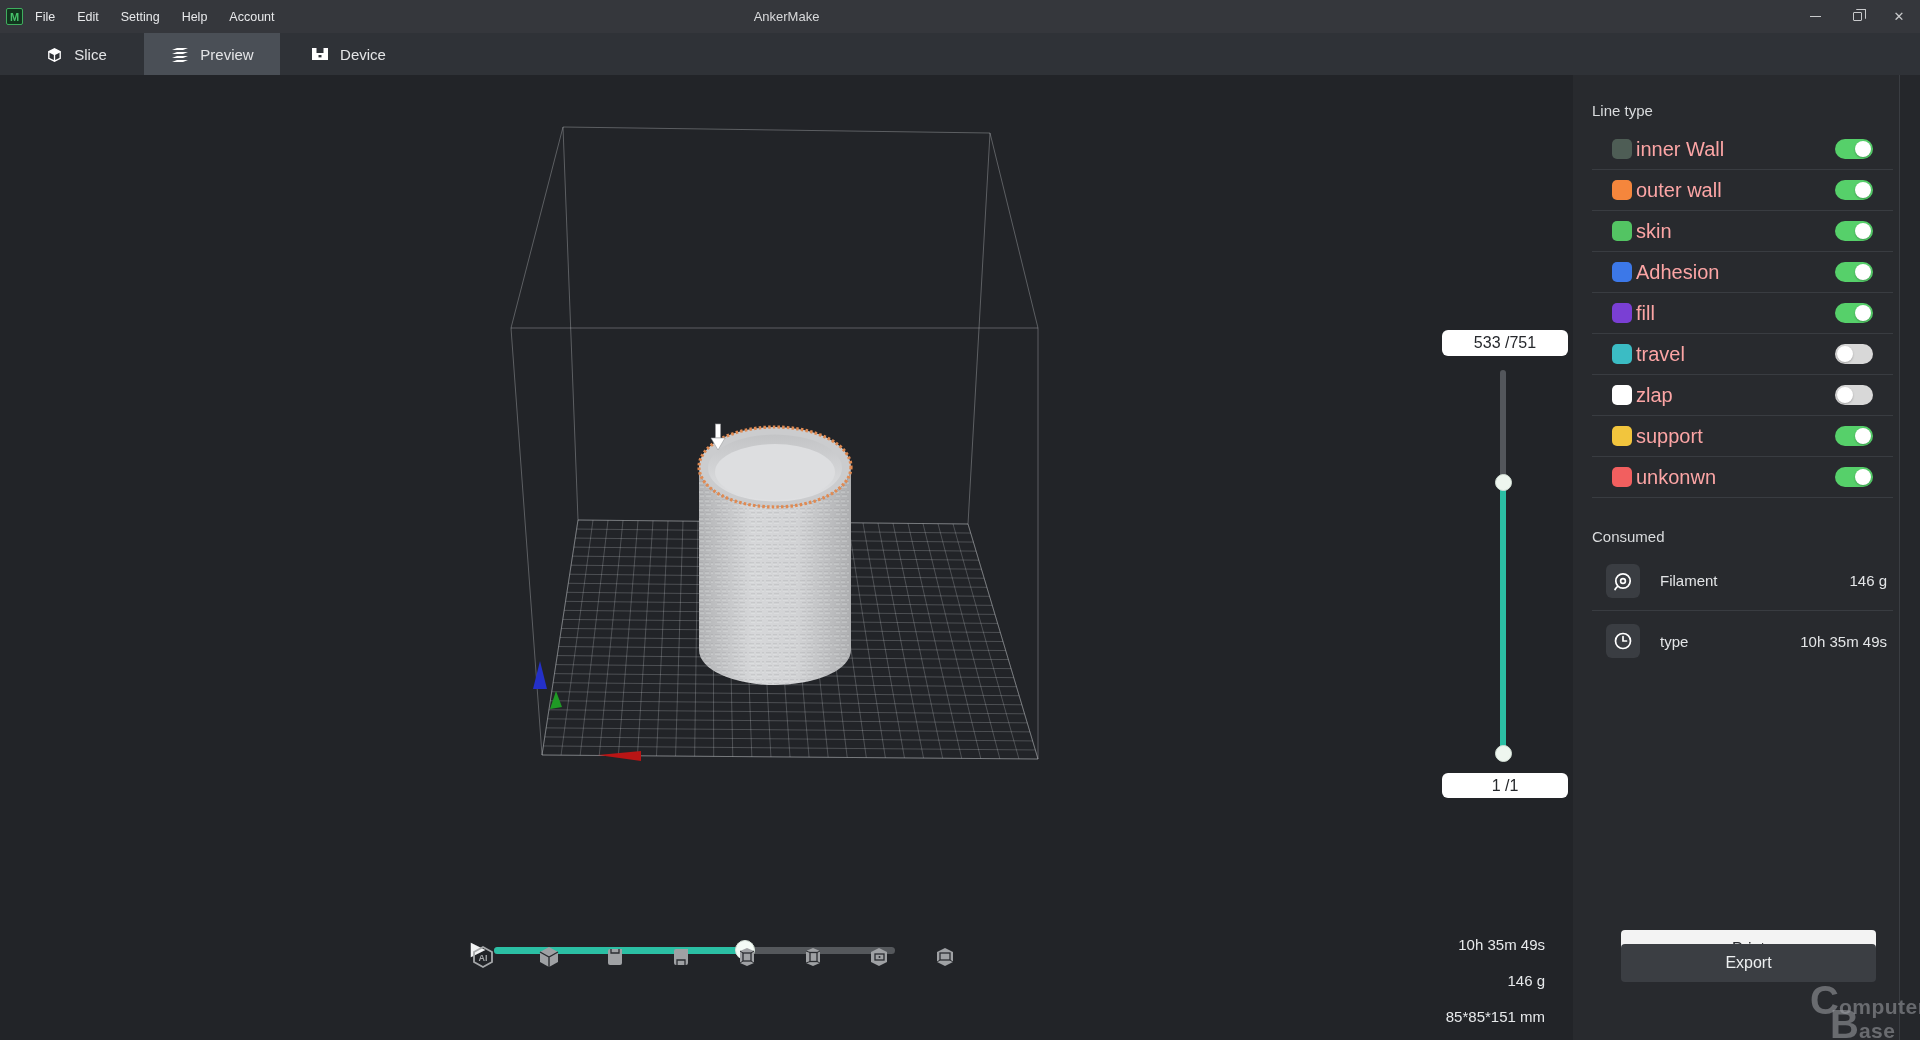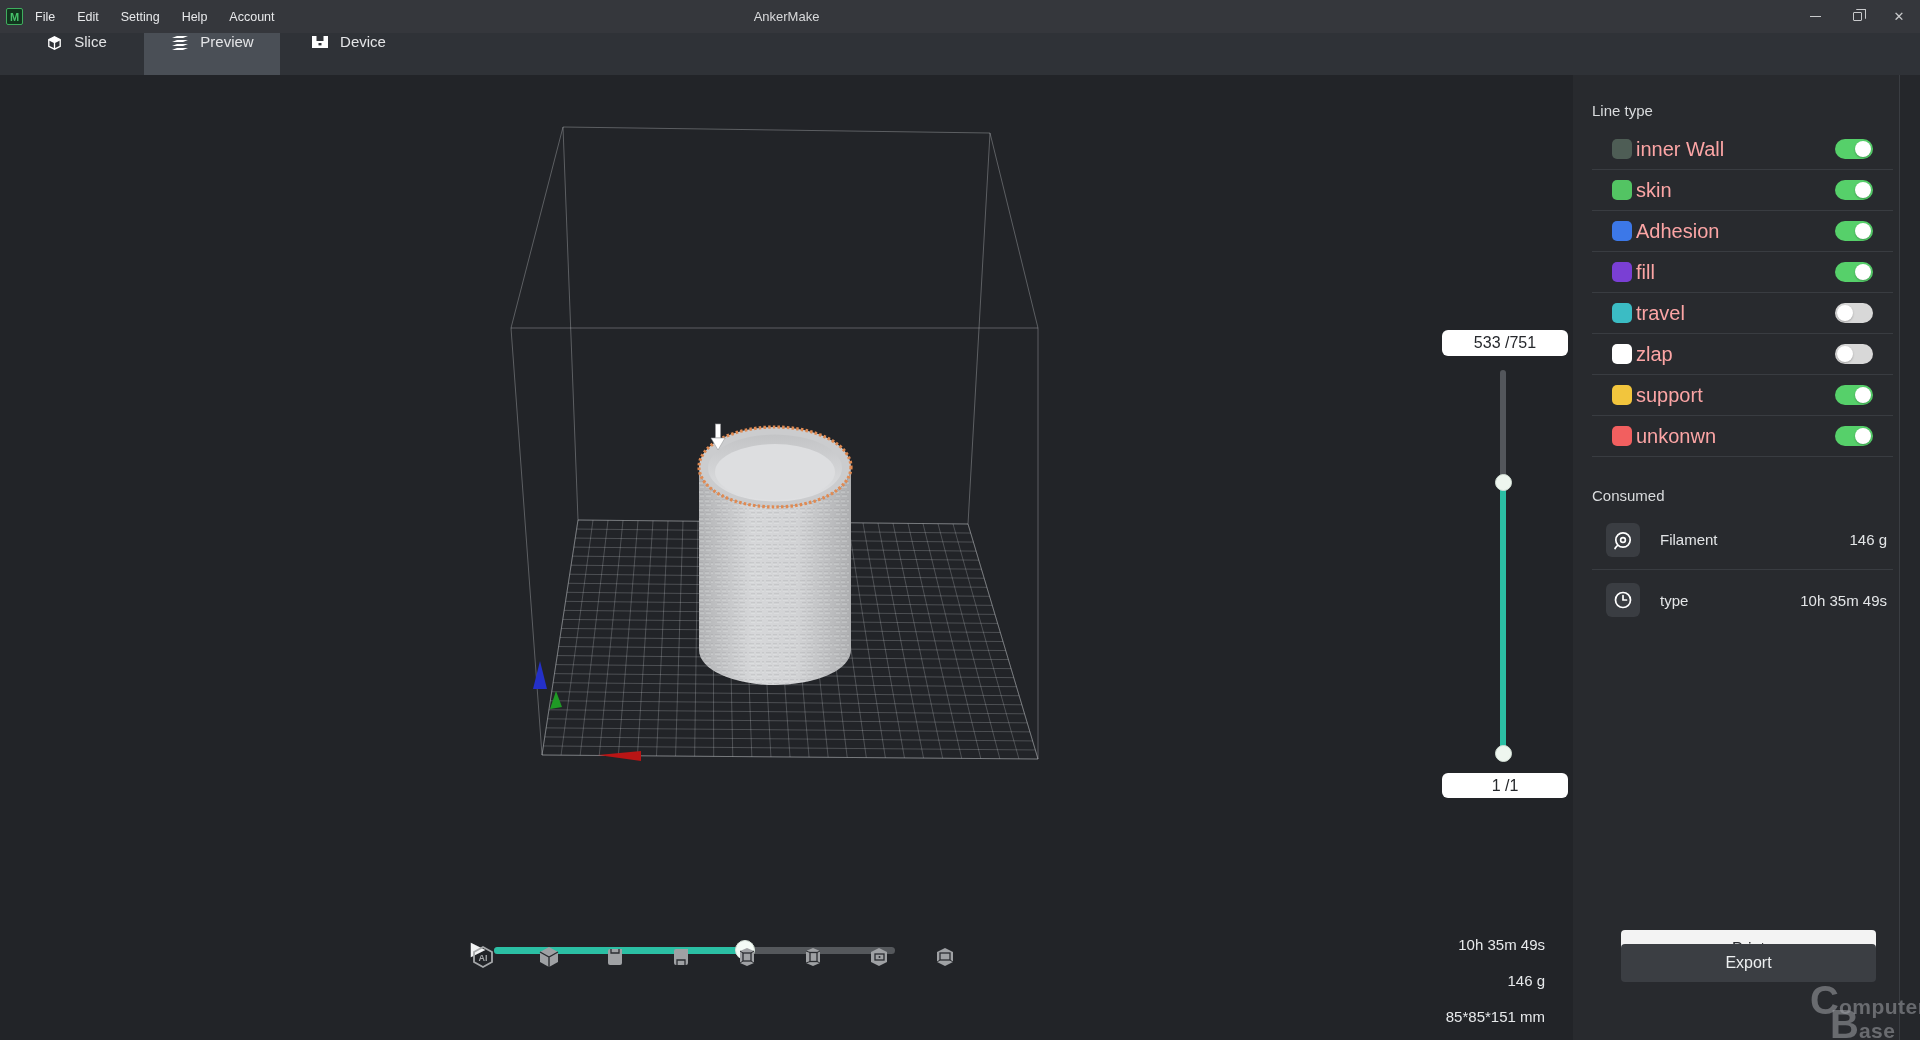--- a/index.html
+++ b/index.html
@@ -18,21 +18,21 @@
   .win-controls { position:absolute; right:0; top:0; height:33px; display:flex; }
   .win-btn { width:42px; height:33px; display:flex; align-items:center; justify-content:center; color:#c9cacc; }
   .glyph-min { width:11px; height:1px; background:#c9cacc; display:block; }
   .glyph-restore { width:9px; height:9px; border:1px solid #c9cacc; border-radius:1px; position:relative; display:block; }
   .glyph-restore::before { content:""; position:absolute; left:2px; top:-4px; width:9px; height:9px;
     border:1px solid #c9cacc; border-left:none; border-bottom:none; border-radius:1px; }
   .glyph-close { font-size:13px; line-height:1; }
 
   
   .tabbar { height:42px; background:#2f3237; display:flex; padding-left:8px; }
-  .tab { width:136px; height:42px; display:flex; justify-content:center; gap:10px;
+  .tab { width:136px; height:42px; display:flex; align-items:center; justify-content:center; gap:10px;
     color:#e4e5e7; font-size:15px; cursor:pointer; }
   .tab.active { background:#4a4f56; }
   .tab svg { display:block; }
 
   
   .main { position:relative; width:1920px; height:965px; display:flex; }
   .viewport { position:relative; width:1573px; height:965px; background:#222428; overflow:hidden; }
   .sidebar { position:relative; width:347px; height:965px; background:#282a2e; }
   .sidebar-gutter { position:absolute; right:0; top:0; width:21px; height:965px;
     background:#25272b; border-left:1px solid #3a3d42; }
@@ -344,20 +344,27 @@
     <div class="side-title">Line type</div>
 
     <div class="lt-row">
       <span class="swatch" style="background: rgb(78, 93, 85);"></span>
       <span class="lt-label">inner Wall</span>
       <span class="toggle on">
           <span class="knob"></span>
         </span>
     </div>
     <div class="lt-row">
+      <span class="swatch" style="background: rgb(245, 134, 60);"></span>
+      <span class="lt-label">outer wall</span>
+      <span class="toggle on">
+          <span class="knob"></span>
+        </span>
+    </div>
+    <div class="lt-row">
       <span class="swatch" style="background: rgb(83, 196, 99);"></span>
       <span class="lt-label">skin</span>
       <span class="toggle on">
           <span class="knob"></span>
         </span>
     </div>
     <div class="lt-row">
       <span class="swatch" style="background: rgb(60, 120, 232);"></span>
       <span class="lt-label">Adhesion</span>
       <span class="toggle on">

